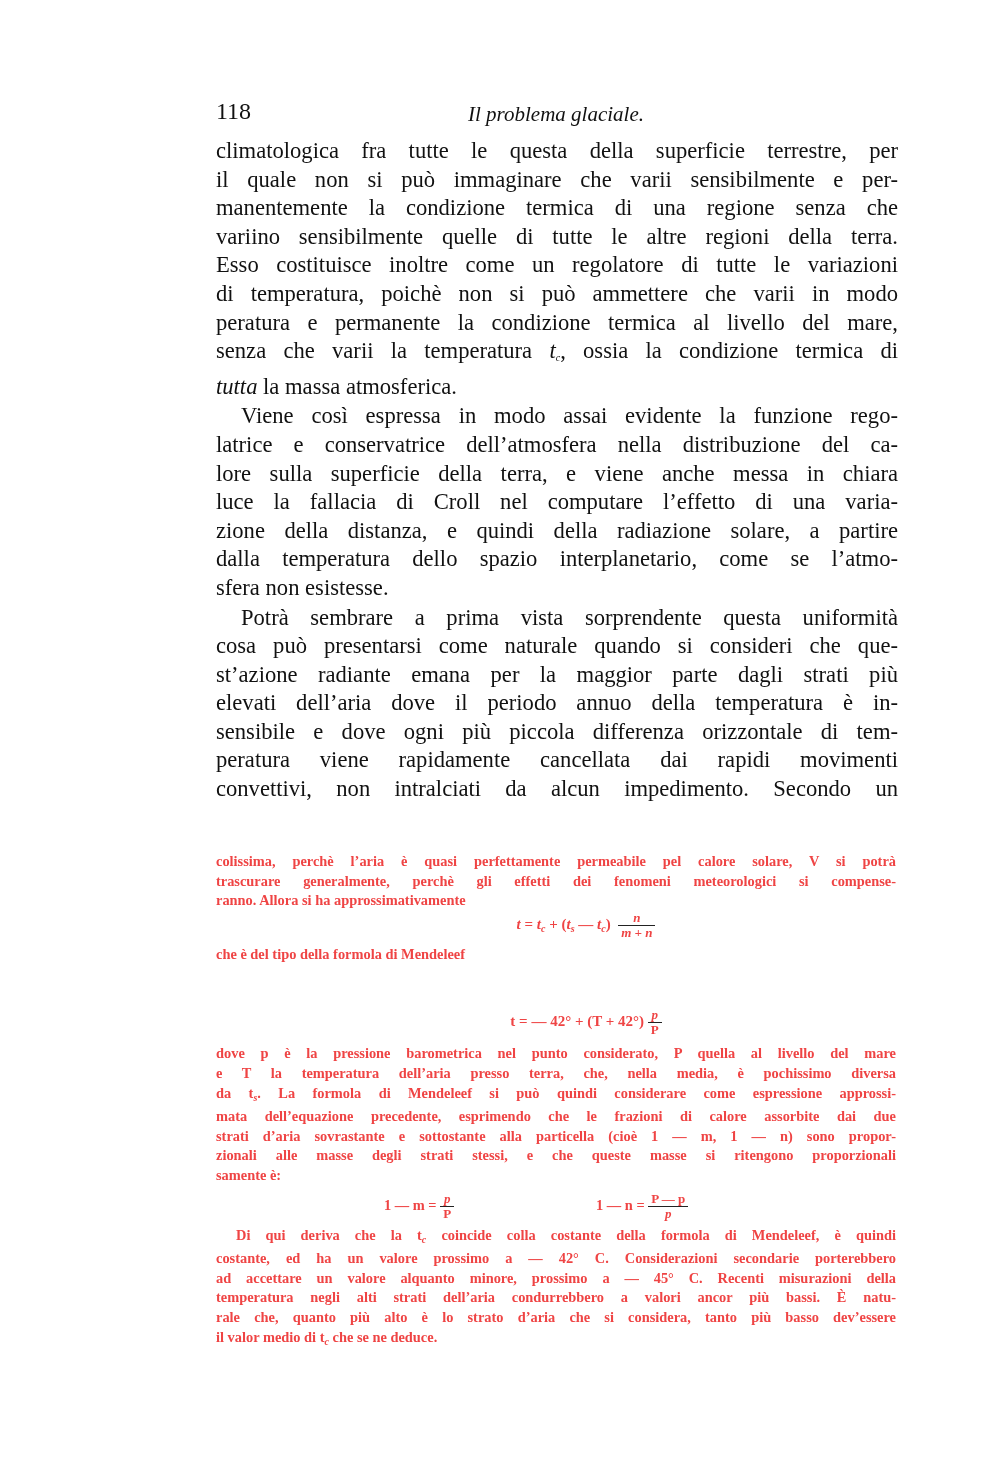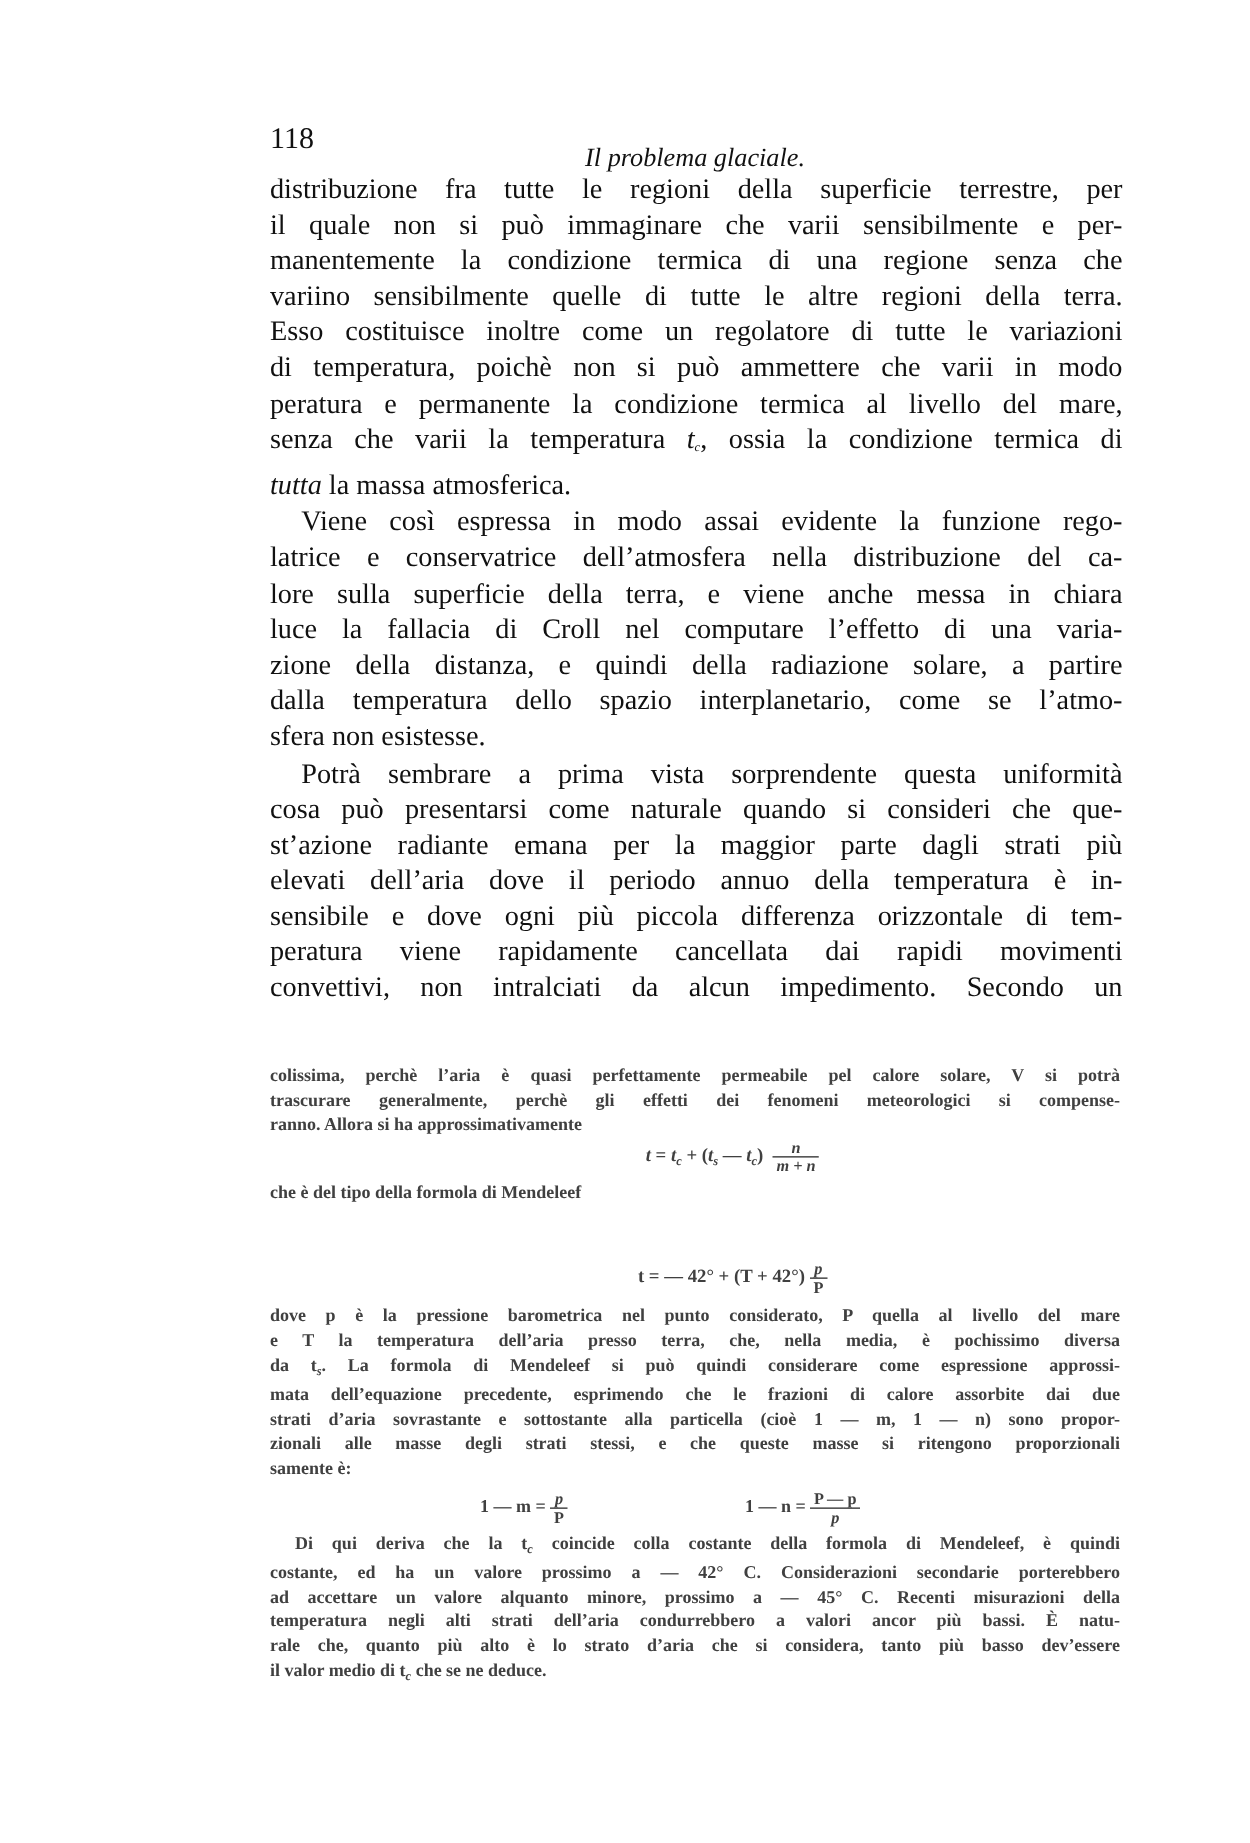--- a/index.html
+++ b/index.html
@@ -1,28 +1,28 @@
 <!DOCTYPE html>
 <html><head>
 <meta charset="utf-8">
 <style>
   html, body { margin:0; padding:0; background:#ffffff; }
   body { width:1000px; height:1474px; position:relative; overflow:hidden;
          font-family:"DejaVu Serif", "Liberation Serif", serif; color:#111; }
   .header { position:absolute; top:98px; left:216px; width:680px; height:30px; }
   .pagenum { position:absolute; left:0; top:0; font-size:24px; font-family:"Liberation Serif", serif; }
-  .runhead { position:absolute; left:0; width:680px; text-align:center; top:16px; font-size:21px; font-style:italic; font-family:"Liberation Serif", serif; }
+  .runhead { position:absolute; left:0; width:680px; text-align:center; top:4px; font-size:21px; font-style:italic; font-family:"Liberation Serif", serif; }
   .main { position:absolute; left:216px; top:137px; width:682px; font-family:"Liberation Serif", serif;
           font-size:22.6px; line-height:28.6px; text-align:justify; }
   .main p { margin:0; }
   .main p.indent { text-indent:25px; }
   .line { display:block; text-align:justify; text-align-last:justify; white-space:nowrap; }
   .line.last { text-align-last:left; }
   .foot { position:absolute; left:216px; top:852px; width:680px; font-family:"Liberation Serif", serif;
-          font-size:14.4px; line-height:19.6px; font-weight:bold; color:#404040; }
+          font-size:14.4px; line-height:19.6px; font-weight:bold; color:#ef4444; }
   .foot .line { white-space:nowrap; }
   .formula { text-align:center; font-weight:bold; white-space:nowrap; font-size:15px; }
   .frac { display:inline-block; vertical-align:middle; text-align:center; font-size:13px; line-height:14px; }
   .frac .num { display:block; padding:0 3px; }
   .frac .den { display:block; border-top:1.4px solid #222; padding:0 3px; }
   .formula-pair { position:relative; height:40px; }
   .formula-pair .f1 { position:absolute; left:168px; top:6px; }
   .formula-pair .f2 { position:absolute; left:380px; top:6px; }
   i, .it { font-style:italic; }
   .sub { font-size:10px; vertical-align:-3px; font-style:italic; }
@@ -31,21 +31,21 @@
 </head>
 <body>
 
 <div class="header">
   <span class="pagenum">118</span>
   <span class="runhead">Il problema glaciale.</span>
 </div>
 
 <div class="main">
   <p>
-    <span class="line">distribuzione fra tutte le regioni della superficie terrestre, per</span>
+    <span class="line">climatologica fra tutte le questa della superficie terrestre, per</span>
     <span class="line">il quale non si può immaginare che varii sensibilmente e per-</span>
     <span class="line">manentemente la condizione termica di una regione senza che</span>
     <span class="line">variino sensibilmente quelle di tutte le altre regioni della terra.</span>
     <span class="line">Esso costituisce inoltre come un regolatore di tutte le variazioni</span>
     <span class="line">di temperatura, poichè non si può ammettere che varii in modo</span>
     <span class="line">peratura e permanente la condizione termica al livello del mare,</span>
     <span class="line"><span>senza che varii la temperatura</span> <i>t<span class="sub">c</span></i><span>, ossia la condizione termica di</span></span>
     <span class="line last"><i>tutta</i><span> la massa atmosferica.</span></span>
   </p>
   <p class="indent" style="margin-top:1px;">

